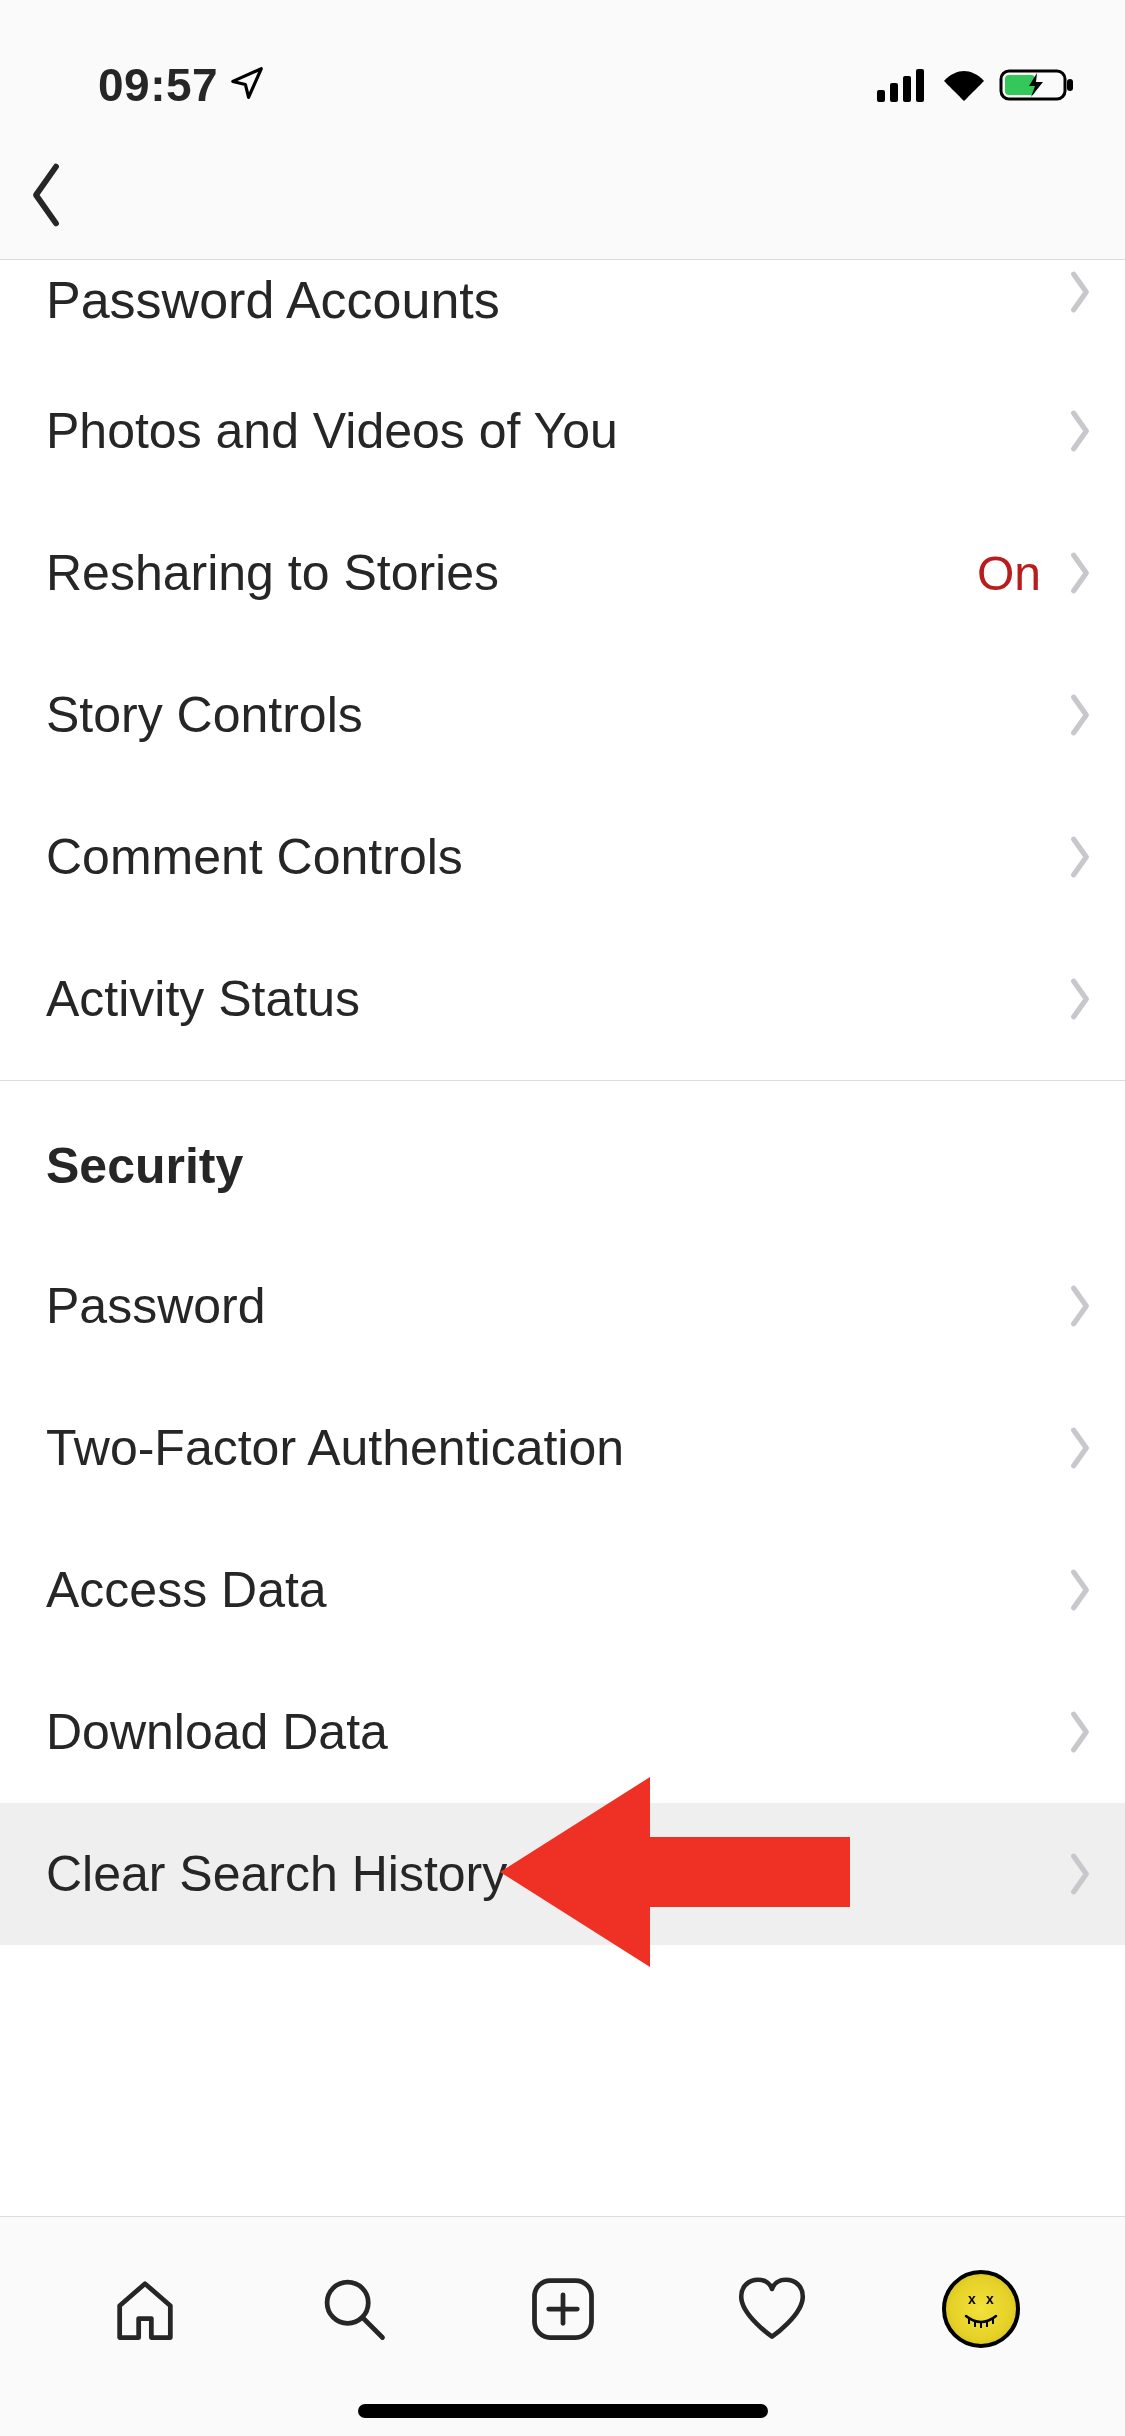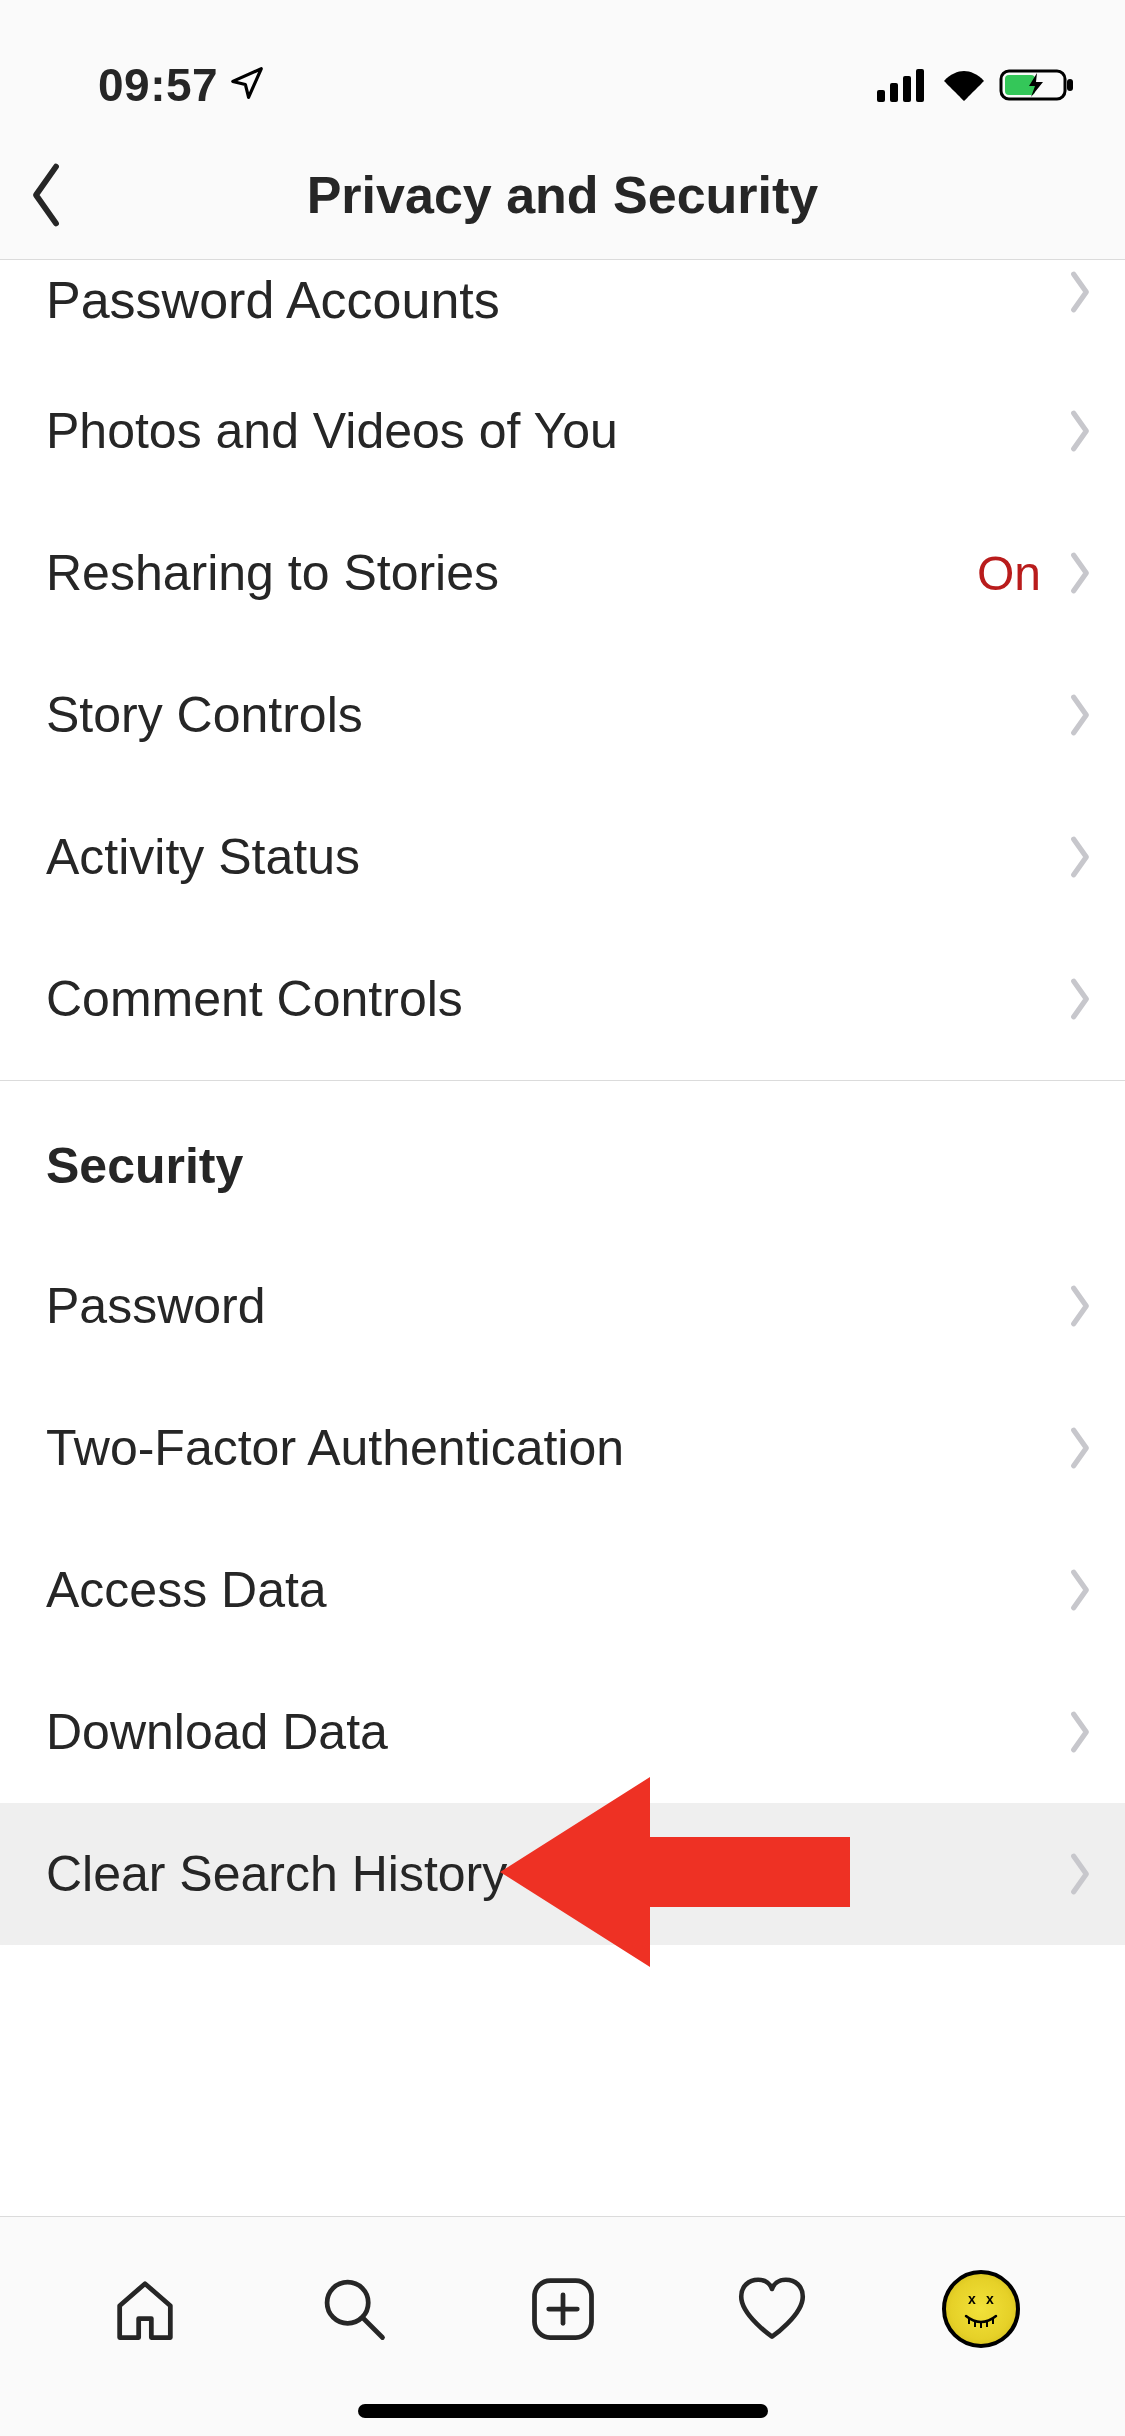--- a/index.html
+++ b/index.html
@@ -75,21 +75,20 @@
     </span>
   </div>
 </div>
 
 <div class="nav-header">
   <div class="nav-back">
     <svg width="40" height="70" viewBox="0 0 24 42">
         <polyline points="18,4 6,21 18,38" fill="none" stroke="#262626" stroke-width="3.5" stroke-linecap="round" stroke-linejoin="round"></polyline>
       </svg>
   </div>
-  <div class="nav-title">Privacy and Security</div>
 </div>
 
 <div class="content">
 
   <div class="row first-truncated">
     <span class="row-label">Password Accounts</span>
     <span class="row-right">
         <span class="chevron">
           <svg width="26" height="44" viewBox="0 0 24 42">
             <polyline points="6,4 18,21 6,38" fill="none" stroke="#c7c7cc" stroke-width="5" stroke-linecap="round" stroke-linejoin="round"></polyline>
@@ -126,32 +125,32 @@
     <span class="row-right">
         <span class="chevron">
           <svg width="26" height="44" viewBox="0 0 24 42">
             <polyline points="6,4 18,21 6,38" fill="none" stroke="#c7c7cc" stroke-width="5" stroke-linecap="round" stroke-linejoin="round"></polyline>
           </svg>
         </span>
       </span>
   </div>
 
   <div class="row">
+    <span class="row-label">Comment Controls</span>
+    <span class="row-right">
+        <span class="chevron">
+          <svg width="26" height="44" viewBox="0 0 24 42">
+            <polyline points="6,4 18,21 6,38" fill="none" stroke="#c7c7cc" stroke-width="5" stroke-linecap="round" stroke-linejoin="round"></polyline>
+          </svg>
+        </span>
+      </span>
+  </div>
+
+  <div class="row">
     <span class="row-label">Activity Status</span>
-    <span class="row-right">
-        <span class="chevron">
-          <svg width="26" height="44" viewBox="0 0 24 42">
-            <polyline points="6,4 18,21 6,38" fill="none" stroke="#c7c7cc" stroke-width="5" stroke-linecap="round" stroke-linejoin="round"></polyline>
-          </svg>
-        </span>
-      </span>
-  </div>
-
-  <div class="row">
-    <span class="row-label">Comment Controls</span>
     <span class="row-right">
         <span class="chevron">
           <svg width="26" height="44" viewBox="0 0 24 42">
             <polyline points="6,4 18,21 6,38" fill="none" stroke="#c7c7cc" stroke-width="5" stroke-linecap="round" stroke-linejoin="round"></polyline>
           </svg>
         </span>
       </span>
   </div>
 
   <div class="section-divider"></div>

